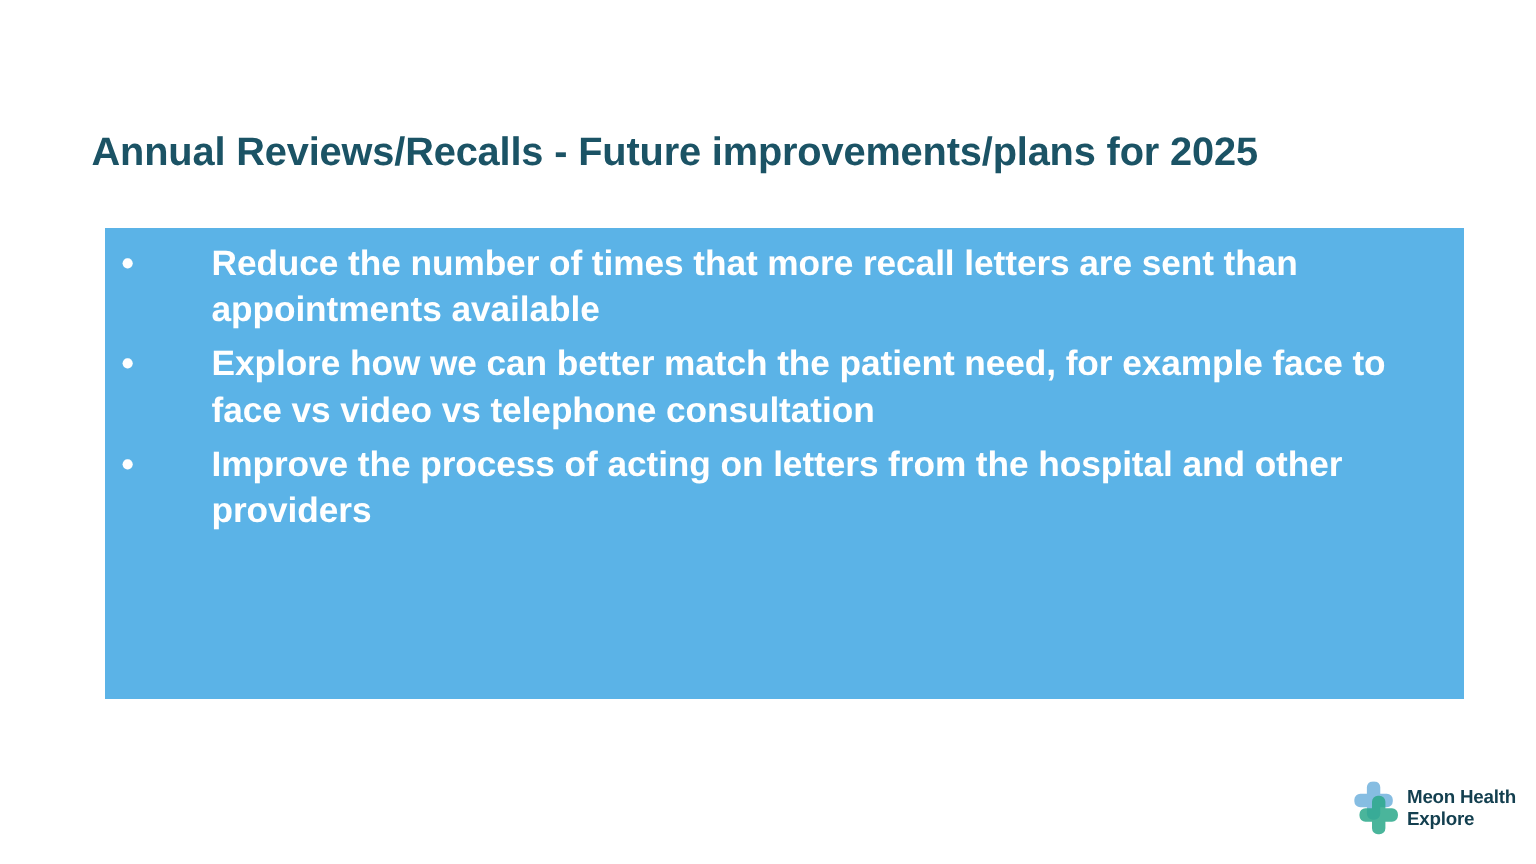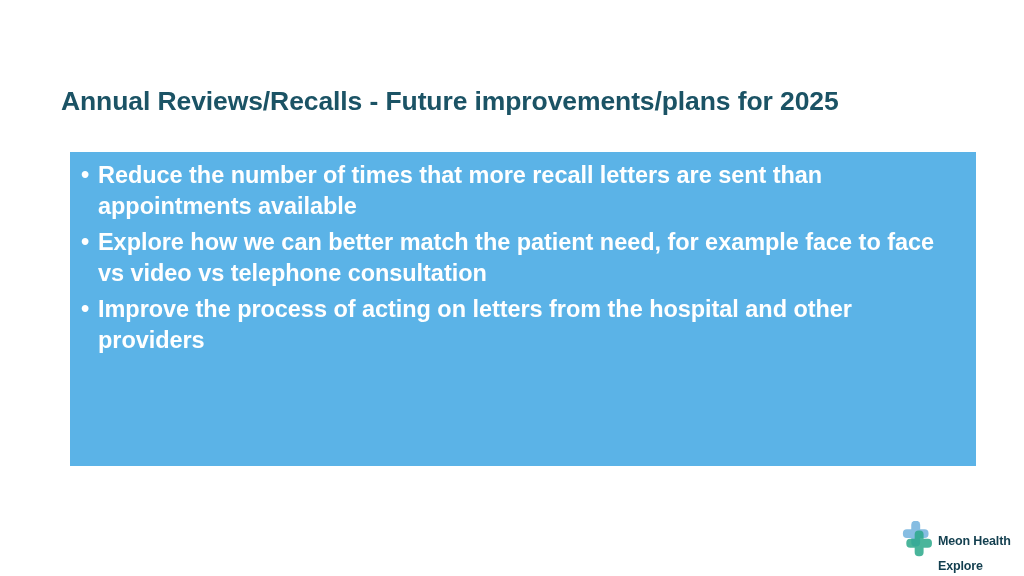--- a/index.html
+++ b/index.html
@@ -70,20 +70,21 @@
     left: 11px;
     top: 0;
     color: #ffffff;
     font-size: 23.5px;
     font-weight: bold;
     line-height: 1.30;
   }
 
   .bullet-text {
     display: block;
+    margin-left: 43px;
   }
 
   #logo {
     position: absolute;
     left: 897px;
     top: 519px;
     width: 118px;
     height: 44px;
   }
 
@@ -101,21 +102,20 @@
     top: 5px;
     color: #133f4f;
     font-size: 12.5px;
     font-weight: bold;
     line-height: 1.18;
     letter-spacing: -0.15px;
     white-space: nowrap;
   }
   #logo-text .logo-line {
     display: block;
-    margin-top: 10px;
   }
 </style>
 </head>
 <body>
 
 <div id="slide">
 
   <h1 id="slide-title">Annual Reviews/Recalls - Future improvements/plans for 2025</h1>
 
   <div id="content-box">

